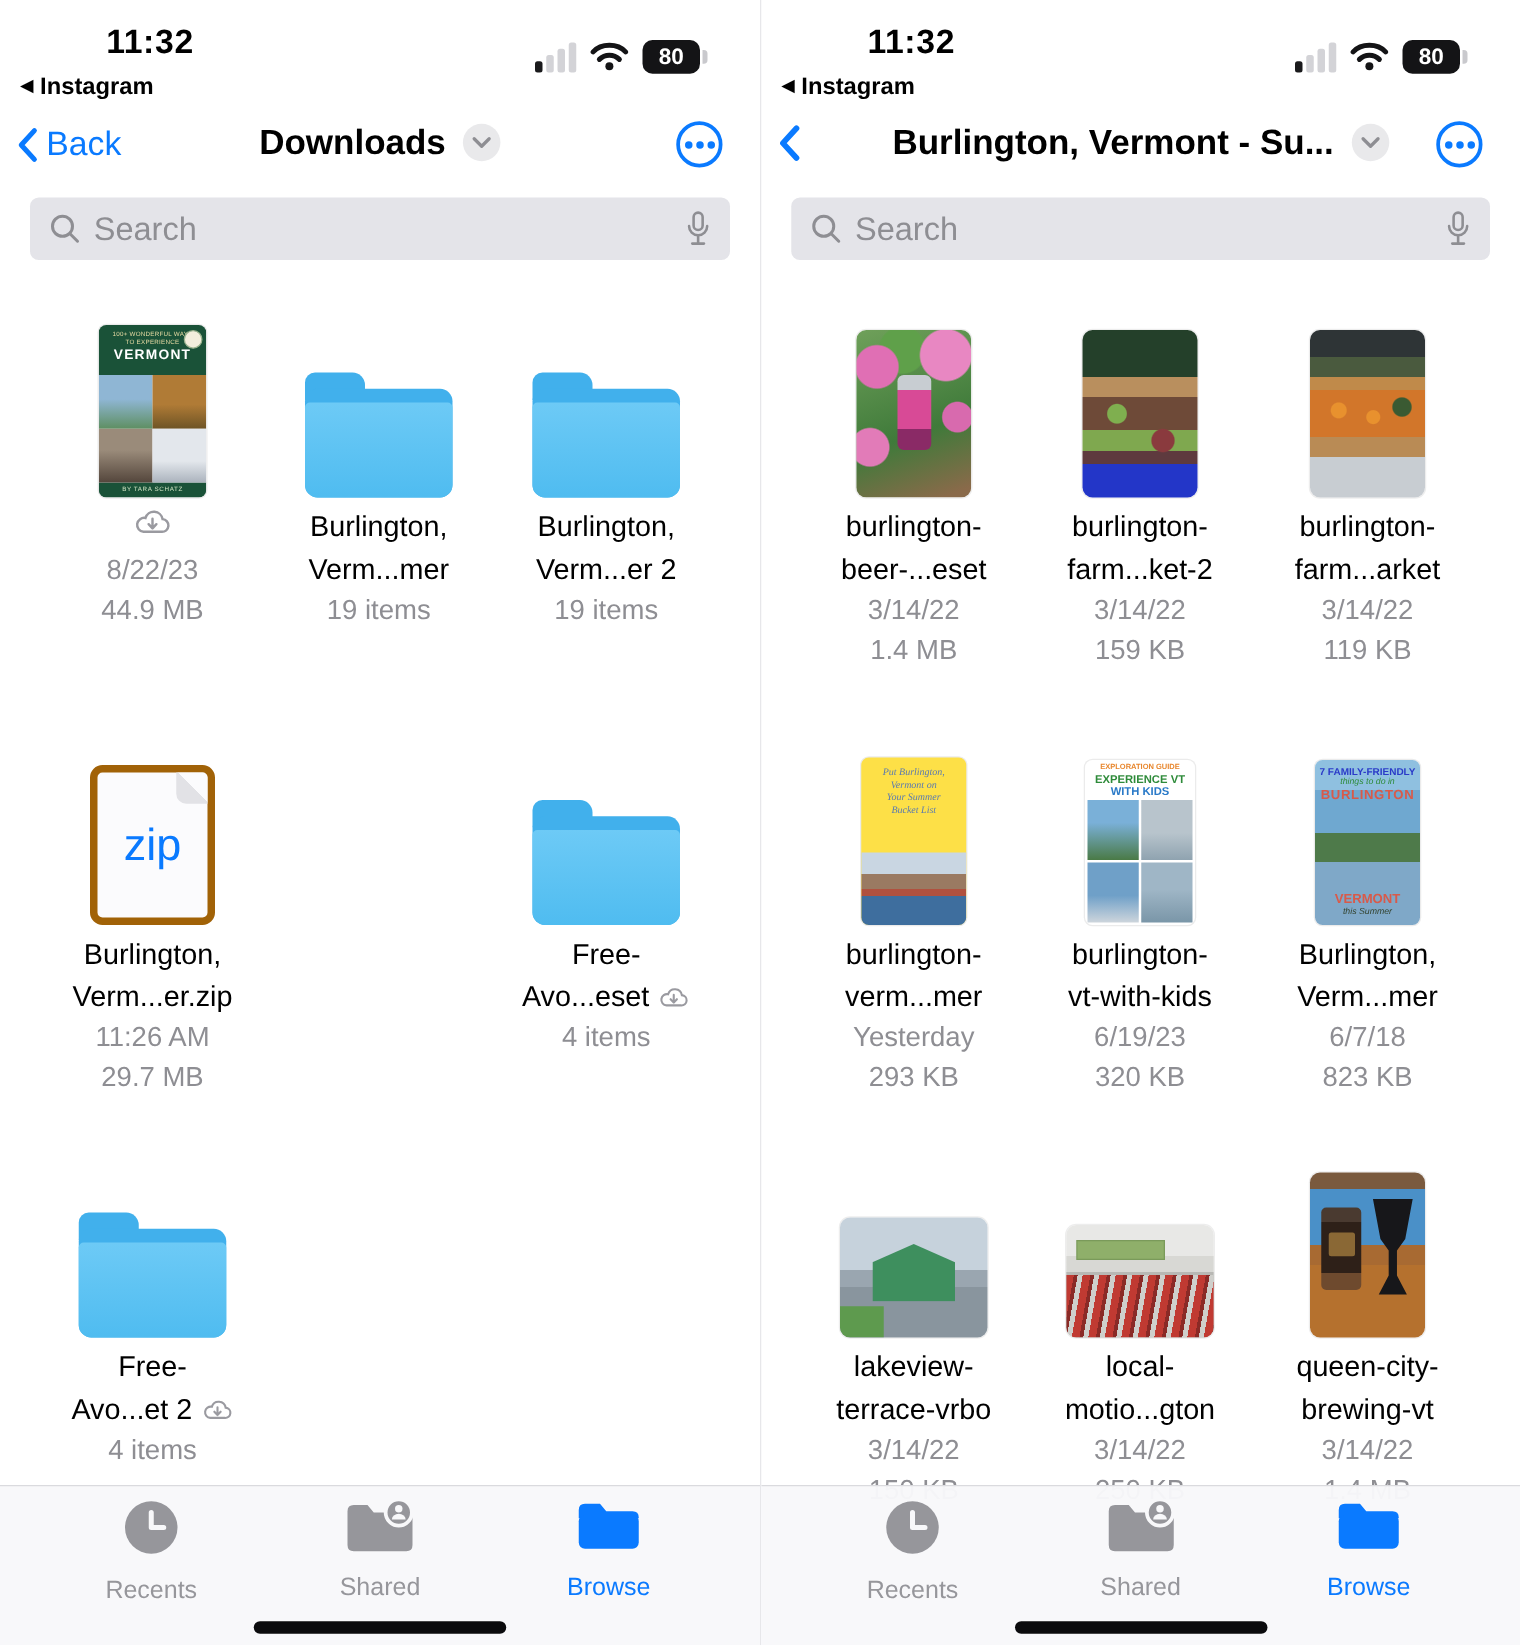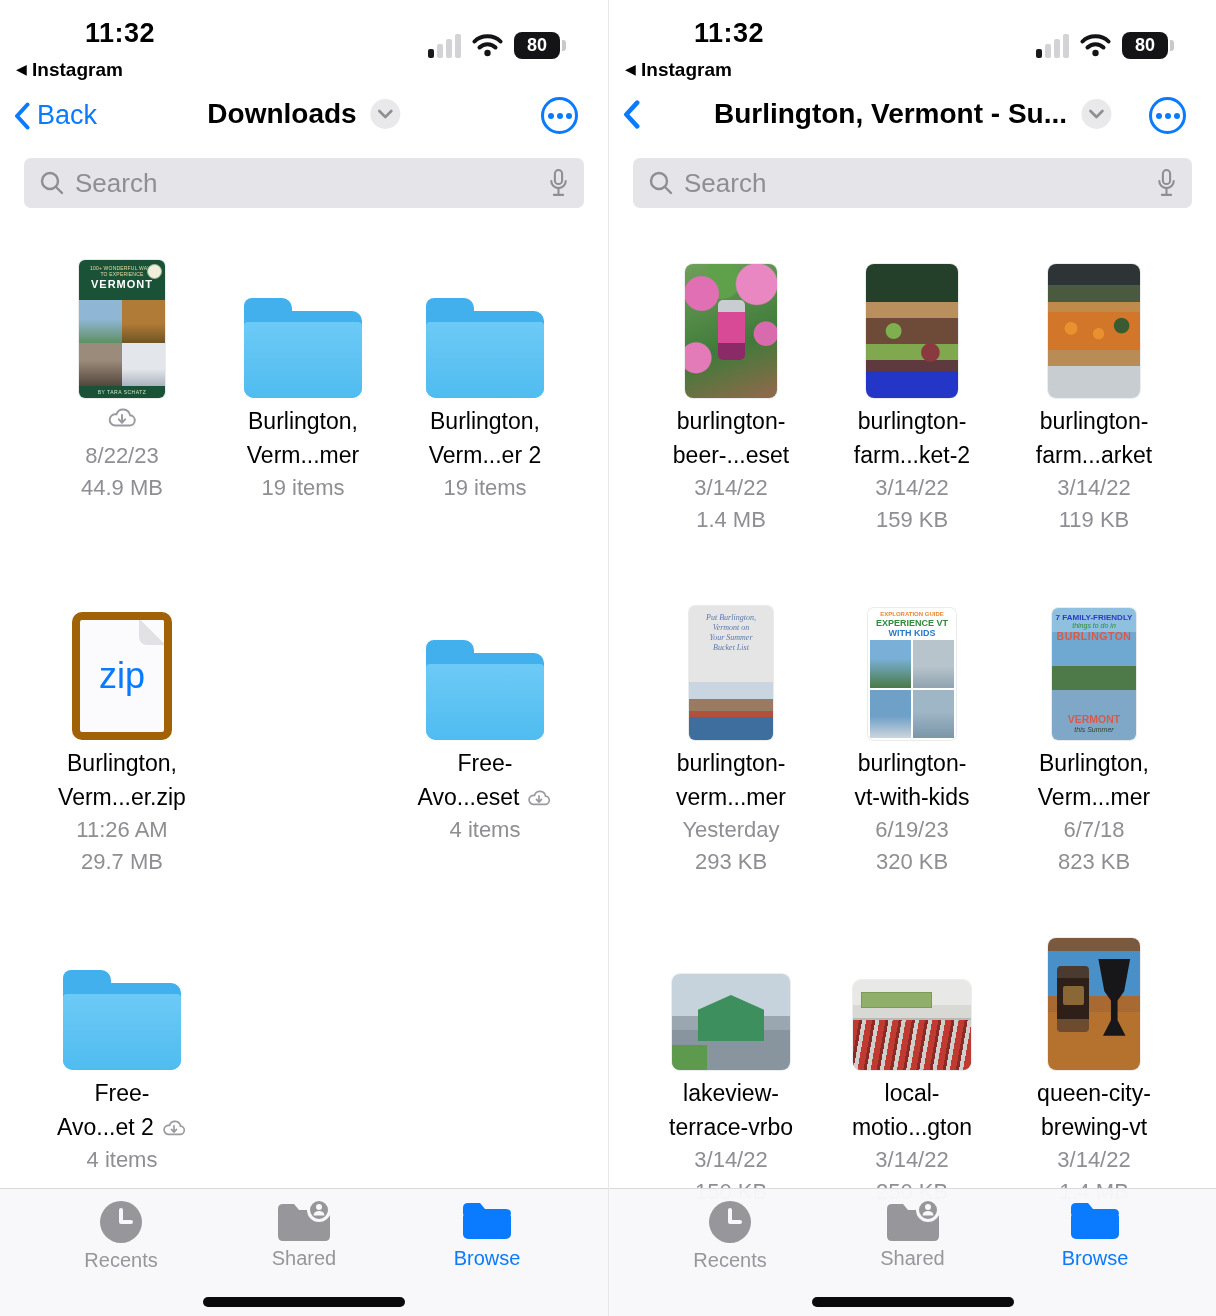--- a/index.html
+++ b/index.html
@@ -60,21 +60,21 @@
   
   .folder { position:relative; width:118px; height:100px; }
   .folder .f-tab { position:absolute; left:0; top:0; width:48px; height:22px; background:#41B0EC;
     border-radius:8px 10px 0 0; }
   .folder .f-back { position:absolute; left:0; top:13px; width:118px; height:87px; background:#41B0EC; border-radius:10px; }
   .folder .f-front { position:absolute; left:0; top:24px; width:118px; height:76px;
     background:linear-gradient(180deg,#6DCAF6,#4FBCF0); border-radius:4px 4px 10px 10px; }
 
   
   .zipdoc { position:relative; width:100px; height:128px; background:#FBFBFD;
-    border:8px solid #a16207; border-radius:10px; display:flex; align-items:center; justify-content:center;
+    border:6px solid #a16207; border-radius:10px; display:flex; align-items:center; justify-content:center;
     overflow:hidden; }
   .zipdoc .fold { position:absolute; top:-1px; right:-1px; width:26px; height:26px;
     background:linear-gradient(to bottom left,#FBFBFD 49%,#E2E2E6 50%); border-bottom-left-radius:8px; }
   .zipdoc .ziptext { color:#0A7AFF; font-size:36px; }
 
   
   .ph { border-radius:8px; box-shadow:0 0 0 1px rgba(0,0,0,.07); position:relative; overflow:hidden; }
 
   .th-vtguide { width:86px; height:138px; border-radius:6px; overflow:hidden; background:#fff;
     box-shadow:0 0 0 1px rgba(0,0,0,.08); position:relative; text-align:center; }
@@ -107,21 +107,21 @@
     background:radial-gradient(circle at 30% 50%,#7FAF4F 0 8%,transparent 9%),
                radial-gradient(circle at 70% 66%,#8A3A3E 0 8%,transparent 9%); }
 
   .th-farm { width:92px; height:134px;
     background:linear-gradient(180deg,#2E3436 0 16%,#4A5A3E 16% 28%,#C08A4A 28% 36%,#D2762A 36% 64%,#B98B55 64% 76%,#C8CDD2 76%); }
   .th-farm::after { content:""; position:absolute; inset:0;
     background:radial-gradient(circle at 25% 48%,#E8912E 0 6%,transparent 7%),
                radial-gradient(circle at 55% 52%,#E8912E 0 6%,transparent 7%),
                radial-gradient(circle at 80% 46%,#3A5A32 0 7%,transparent 8%); }
 
-  .th-doc1 { width:84px; height:134px; border-radius:6px; overflow:hidden; background:#e5e5e5;
+  .th-doc1 { width:84px; height:134px; border-radius:6px; overflow:hidden; background:#fde047;
     box-shadow:0 0 0 1px rgba(0,0,0,.08); position:relative; }
   .d1-text { padding-top:7px; color:#5A7AB0; font-style:italic; font-size:8px; line-height:10px;
     font-family:"Liberation Serif",serif; }
   .d1-photo { position:absolute; bottom:0; left:0; right:0; height:58px;
     background:linear-gradient(180deg,#C9D6E2 0 30%,#9A7A62 30% 50%,#B0513F 50% 60%,#3E6E9E 60%); }
 
   .th-kids { width:88px; height:132px; border-radius:6px; overflow:hidden; background:#fff;
     box-shadow:0 0 0 1px rgba(0,0,0,.08); }
   .k-h1 { font-size:6px; color:#E8872E; font-weight:700; margin-top:3px; line-height:7px; }
   .k-h2 { font-size:9px; color:#2E8B3A; font-weight:800; line-height:10px; }
@@ -162,21 +162,21 @@
     background:linear-gradient(180deg,#4A3A30 0 18%,#2E2018 18% 80%,#6E4A2E 80%); }
   .th-beer2 .can2::after { content:""; position:absolute; left:18%; top:30%; width:64%; height:30%;
     background:#C89A4A; opacity:.6; border-radius:2px; }
   .th-beer2 .goblet { position:absolute; right:10%; top:16%; width:36%; height:58%; background:#17171A;
     clip-path:polygon(2% 0,98% 0,80% 42%,60% 54%,60% 80%,84% 100%,16% 100%,40% 80%,40% 54%,20% 42%); }
 
   
   .tabbar { position:absolute; left:0; right:0; top:1188px; height:128px;
     background:rgba(248,248,250,.97); border-top:1px solid #DADADE; z-index:5; }
   .tabs { display:flex; justify-content:space-between; padding:0 46px; margin-top:10px; }
-  .tab { width:150px; display:flex; flex-direction:column; align-items:center; gap:4px; cursor:pointer; }
+  .tab { width:150px; display:flex; flex-direction:column; align-items:center; gap:16px; cursor:pointer; }
   .tab-label { font-size:20px; color:#96969B; }
   .tab.active .tab-label { color:#0A7AFF; }
   .home-ind { position:absolute; left:50%; bottom:9px; transform:translateX(-50%);
     width:202px; height:10px; border-radius:5px; background:#0B0B0D; }
 </style>
 </head>
 <body>
 
 <div class="stage">
 

